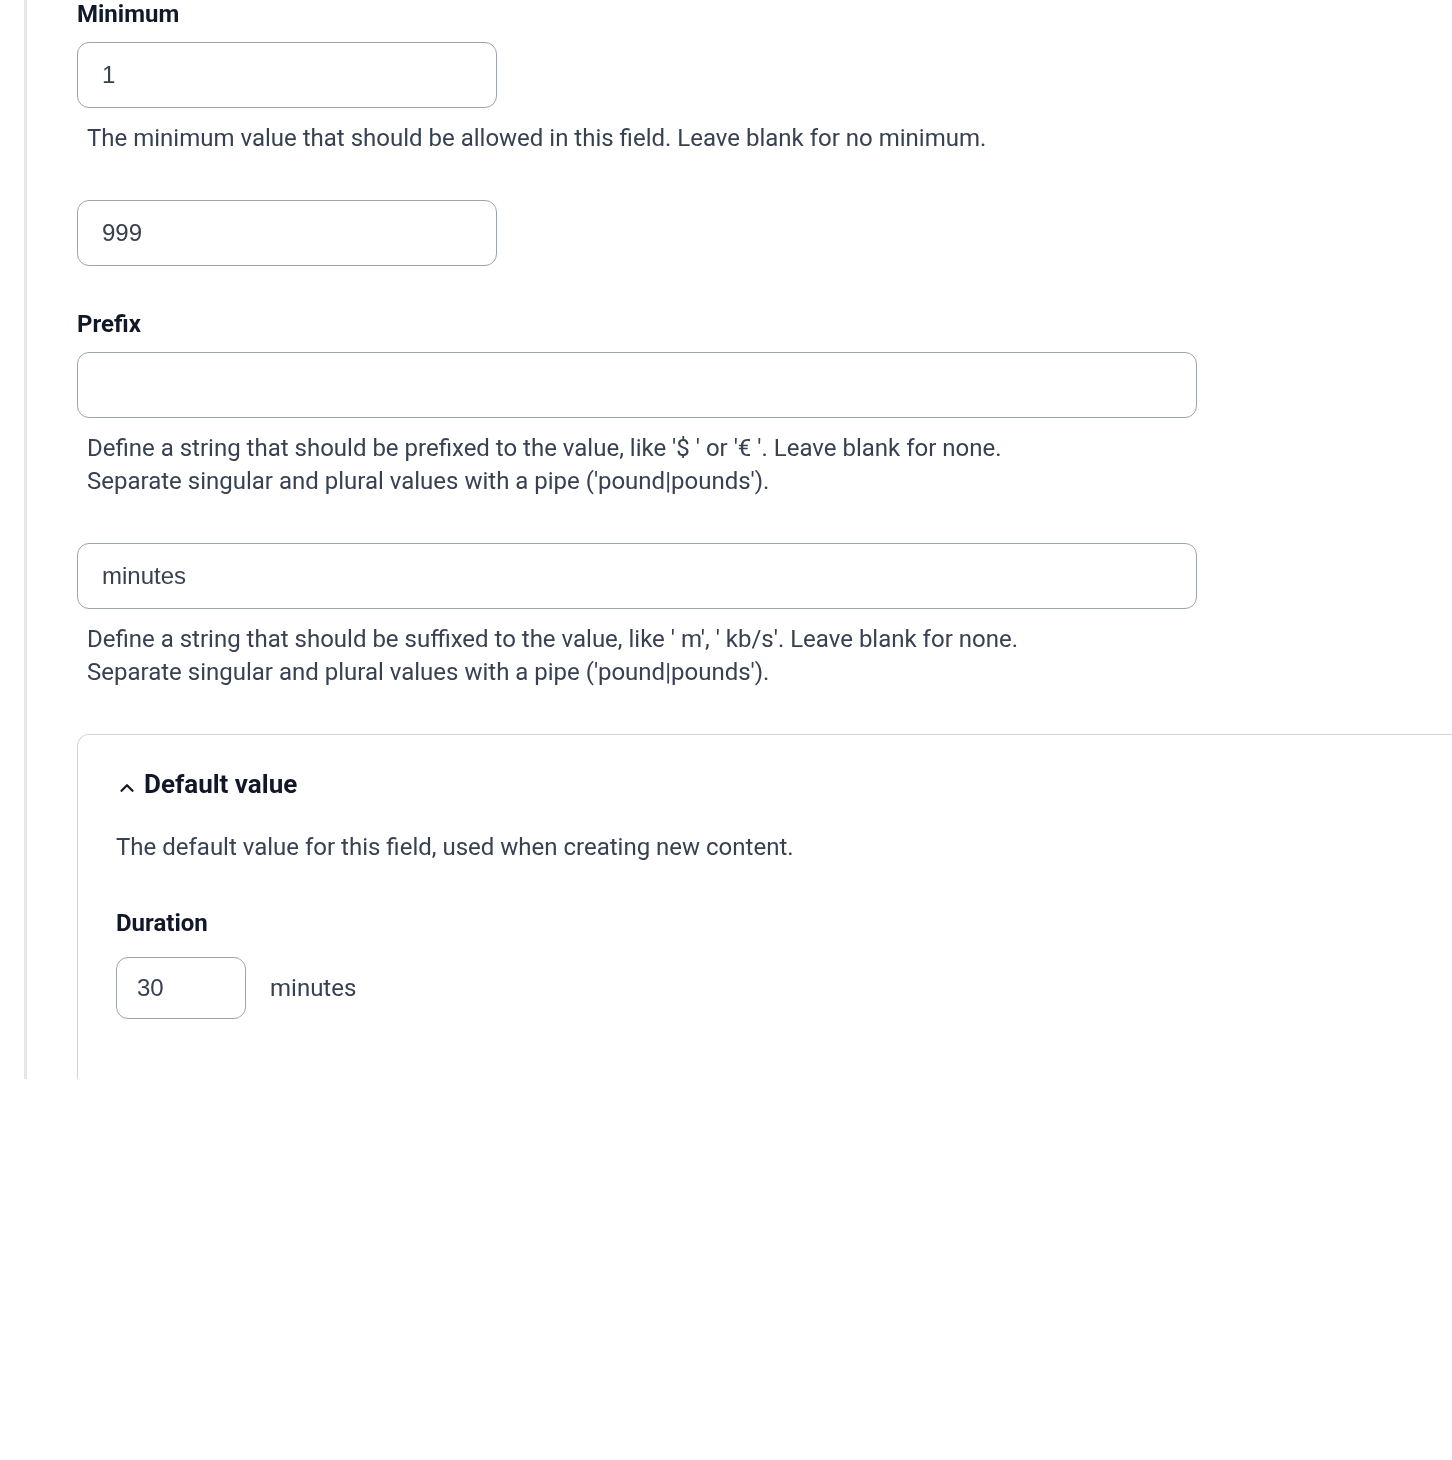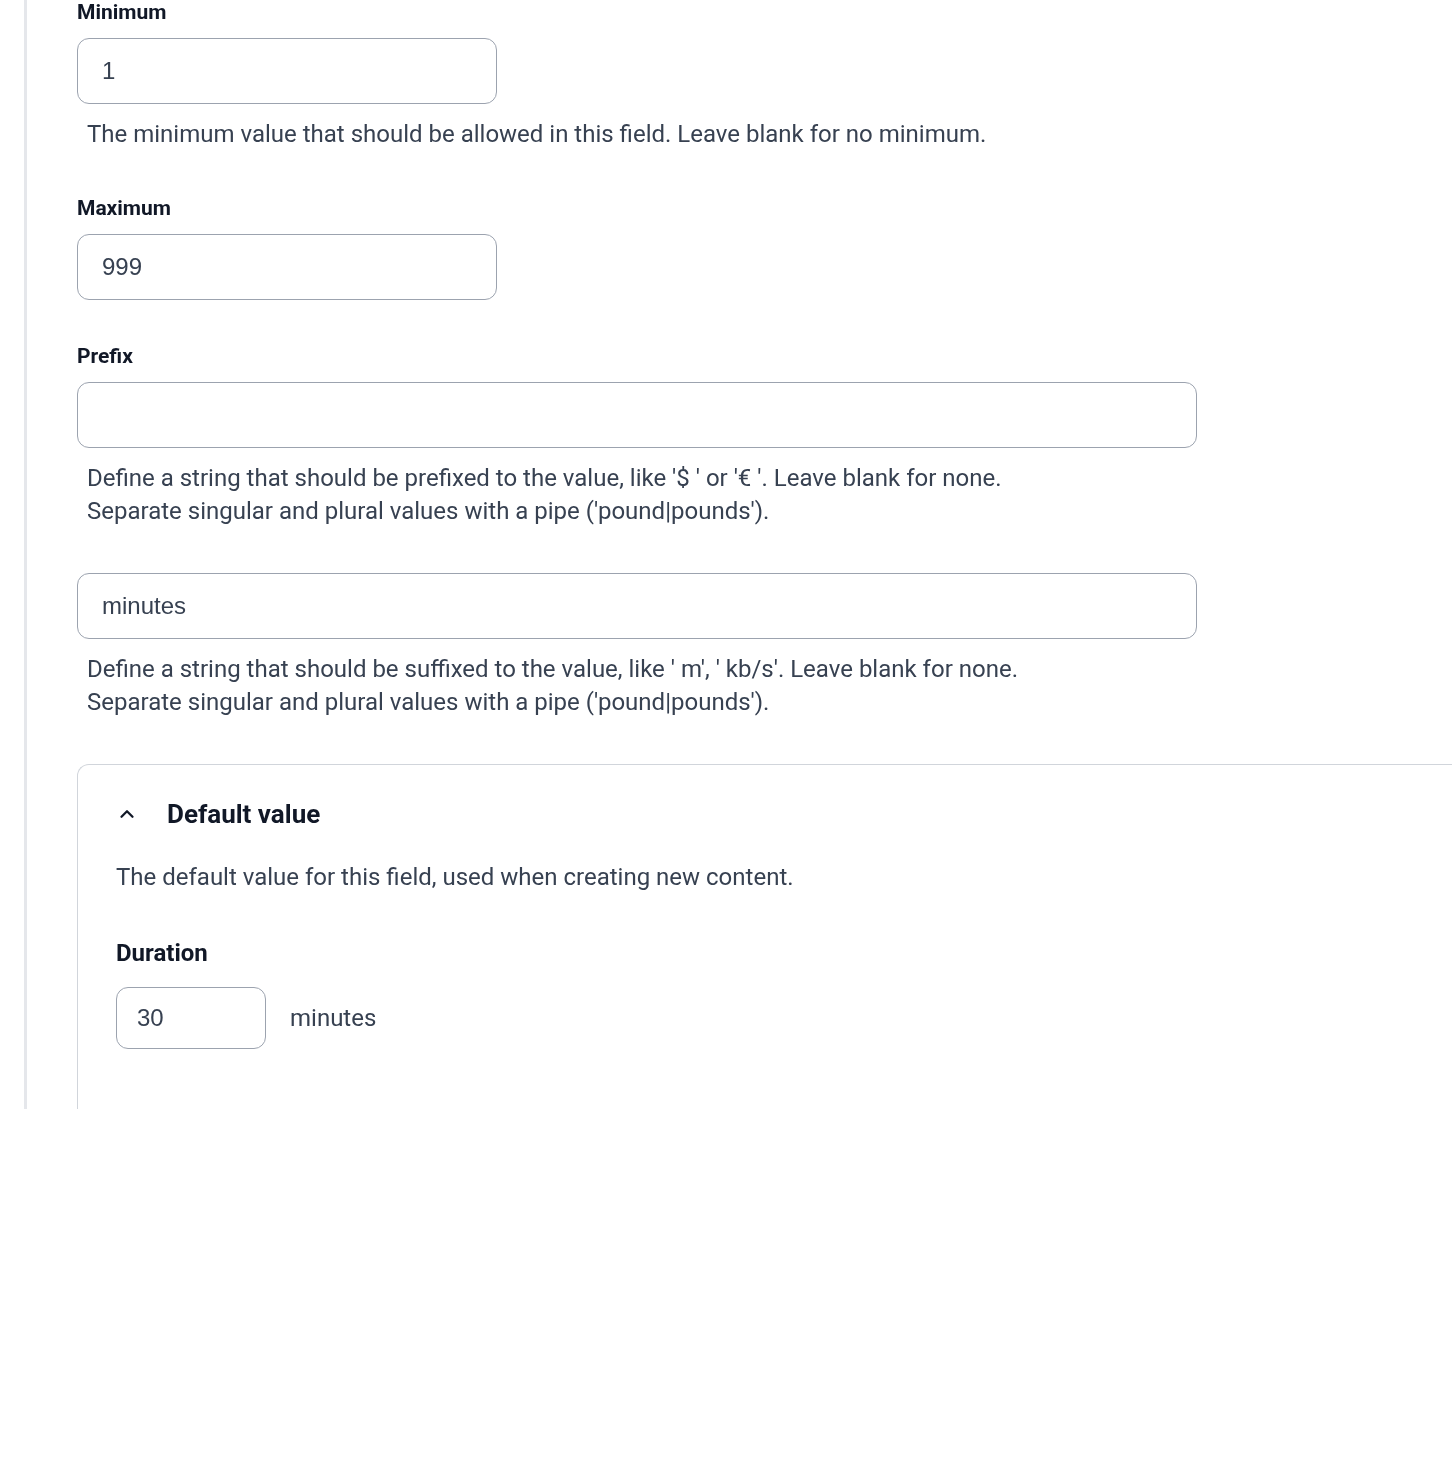--- a/index.html
+++ b/index.html
@@ -17,61 +17,61 @@
       border-left: 3px solid #e5e7eb;
       padding: 0 0 0 50px;
       margin-left: 24px;
     }
     .field-group {
       margin-bottom: 44px;
     }
     .field-label {
       display: block;
       font-weight: 700;
-      font-size: 21px;
+      font-size: 24px;
       color: #111827;
       margin-bottom: 14px;
     }
     .text-input {
       width: 100%;
       font-size: 24px;
       padding: 18px 24px;
       border: 1px solid #9ca3af;
       border-radius: 12px;
       color: #374151;
       background: #fff;
       outline: none;
     }
     .text-input.narrow {
       width: 420px;
     }
     .text-input.mini {
-      width: 150px;
+      width: 130px;
       padding: 16px 20px;
     }
     .help-text {
       font-size: 24px;
       color: #374151;
       margin-top: 14px;
       line-height: 1.4;
       max-width: 1000px;
       margin-left: 10px;
     }
     .panel {
       border: 1px solid #d1d5db;
       border-right: none;
       border-bottom: none;
       border-radius: 12px 0 0 0;
       padding: 34px 38px 60px 38px;
       margin-top: 20px;
     }
     .panel-header {
       display: flex;
-      align-items: center;
-      gap: 29px;
+      align-items: flex-end;
+      gap: 6px;
       margin-bottom: 34px;
       cursor: pointer;
     }
     .panel-title {
       font-weight: 700;
       font-size: 26px;
       color: #111827;
     }
     .chevron {
       width: 22px;
@@ -116,21 +116,20 @@
 
 <div class="outer">
 
   <div class="field-group">
     <label class="field-label">Minimum</label>
     <input type="text" class="text-input narrow" value="1" style="">
     <p class="help-text">The minimum value that should be allowed in this field. Leave blank for no minimum.</p>
   </div>
 
   <div class="field-group">
-    <label class="field-label">Maximum</label>
     <input type="text" class="text-input narrow" value="999" style="">
   </div>
 
   <div class="field-group">
     <label class="field-label">Prefix</label>
     <input type="text" class="text-input" style="max-width: 1120px;" value="">
     <p class="help-text">Define a string that should be prefixed to the value, like '$ ' or '€ '. Leave blank for none. Separate singular and plural values with a pipe ('pound|pounds').</p>
   </div>
 
   <div class="field-group">

